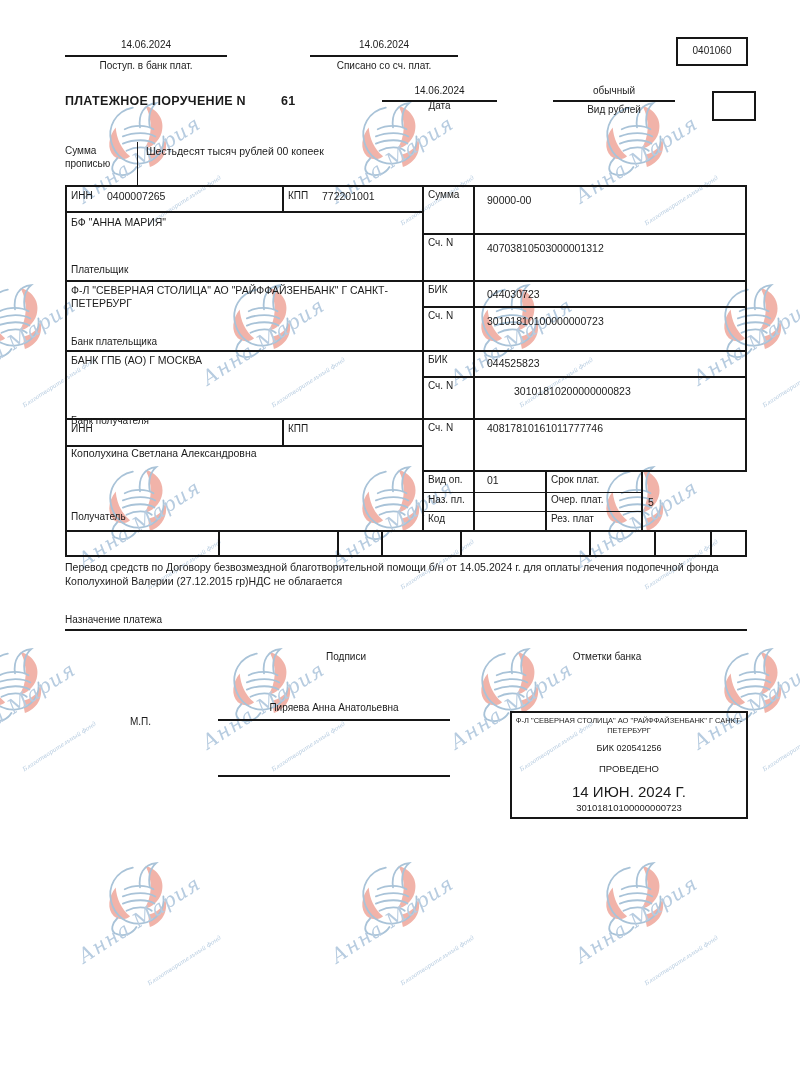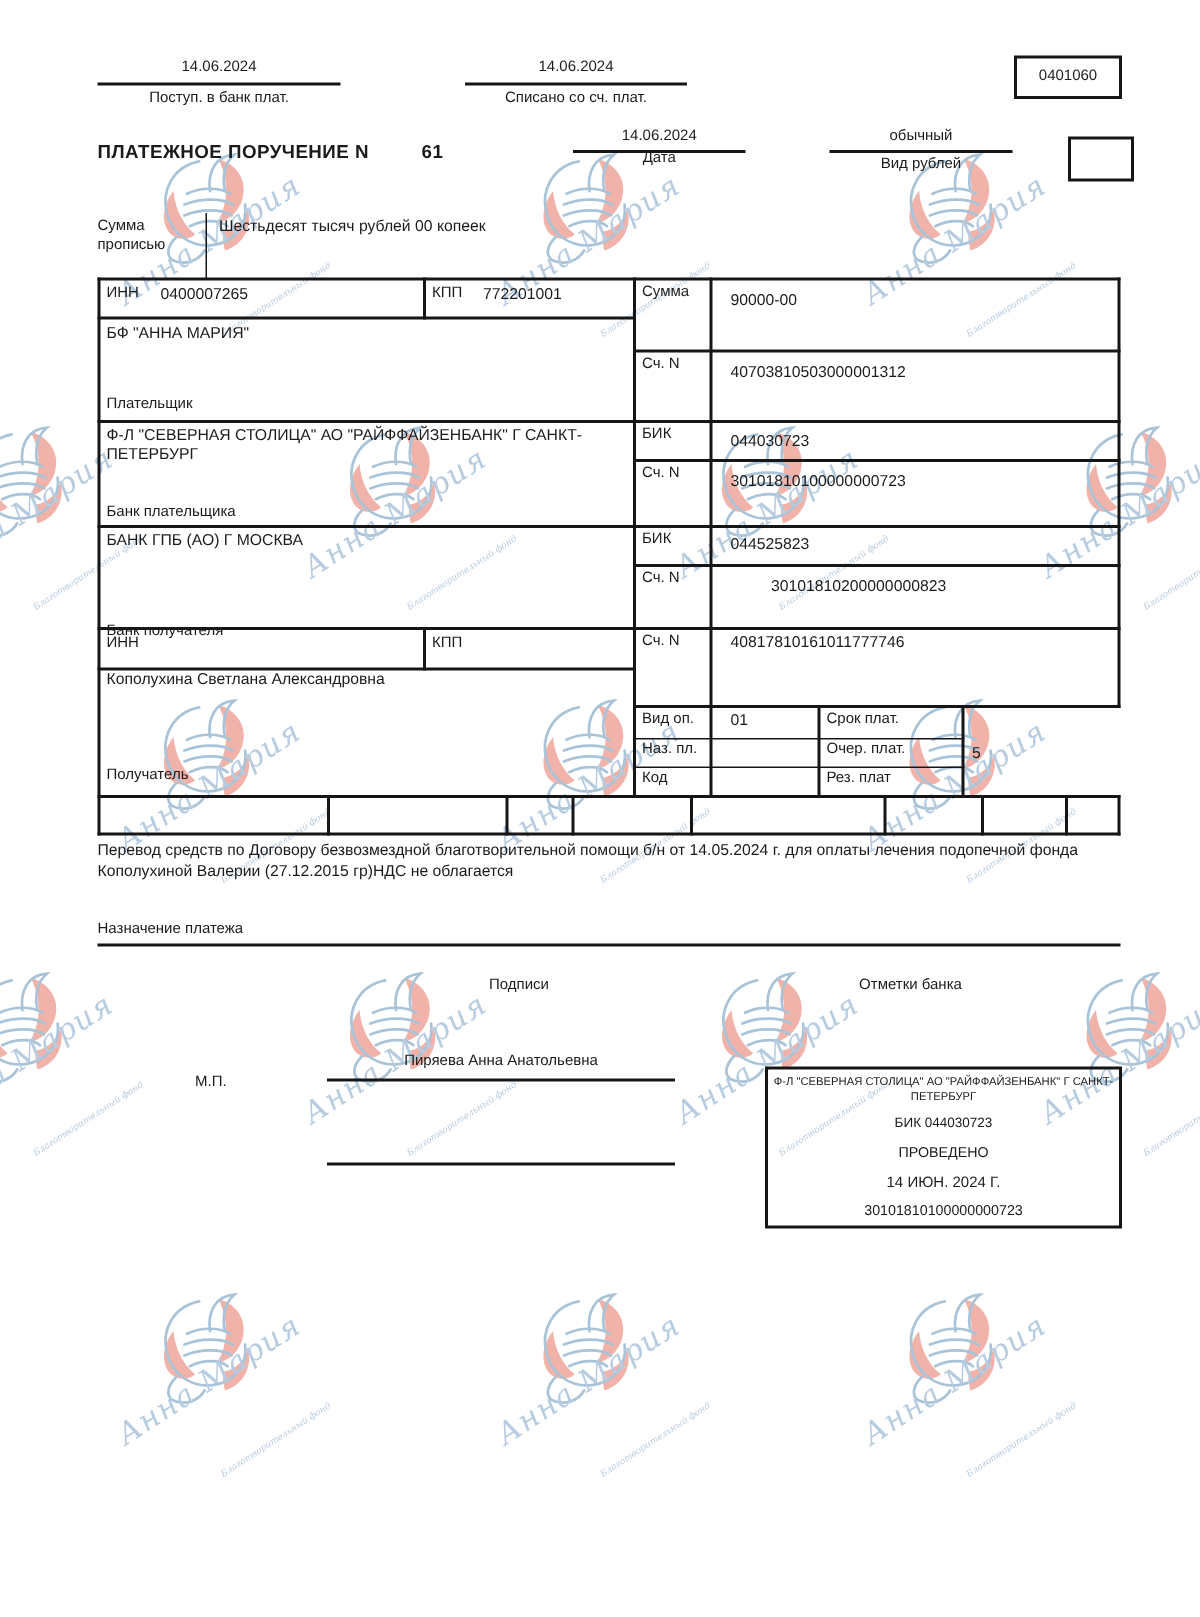--- a/index.html
+++ b/index.html
@@ -288,19 +288,19 @@
   <div class="t ctr" style="left:296px;top:651px;width:100px">Подписи</div>
   <div class="t ctr" style="left:547px;top:651px;width:120px">Отметки банка</div>
 
   <div class="t ctr" style="left:218px;top:702px;width:232px">Пиряева Анна Анатольевна</div>
   <div class="ln" style="left:218px;top:719px;width:232px;height:2px"></div>
   <div class="t" style="left:130px;top:716px">М.П.</div>
   <div class="ln" style="left:218px;top:775px;width:232px;height:2px"></div>
 
   <div class="box" style="left:510px;top:711px;width:234px;height:104px">
     <div class="stamp-item wrap" style="top:3px;font-size:7.5px;line-height:9.5px">Ф-Л "СЕВЕРНАЯ СТОЛИЦА" АО "РАЙФФАЙЗЕНБАНК" Г САНКТ-ПЕТЕРБУРГ</div>
-    <div class="stamp-item" style="top:30px;font-size:9px">БИК 044030723</div>
+    <div class="stamp-item" style="top:30px;font-size:9px">БИК 020541256</div>
     <div class="stamp-item" style="top:50px;font-size:9.5px">ПРОВЕДЕНО</div>
-    <div class="stamp-item" style="top:70px;font-size:10px">14 ИЮН. 2024 Г.</div>
+    <div class="stamp-item" style="top:70px;font-size:15px">14 ИЮН. 2024 Г.</div>
     <div class="stamp-item" style="top:89px;font-size:9.5px">30101810100000000723</div>
   </div>
 
 </div>
 
 </body></html>

